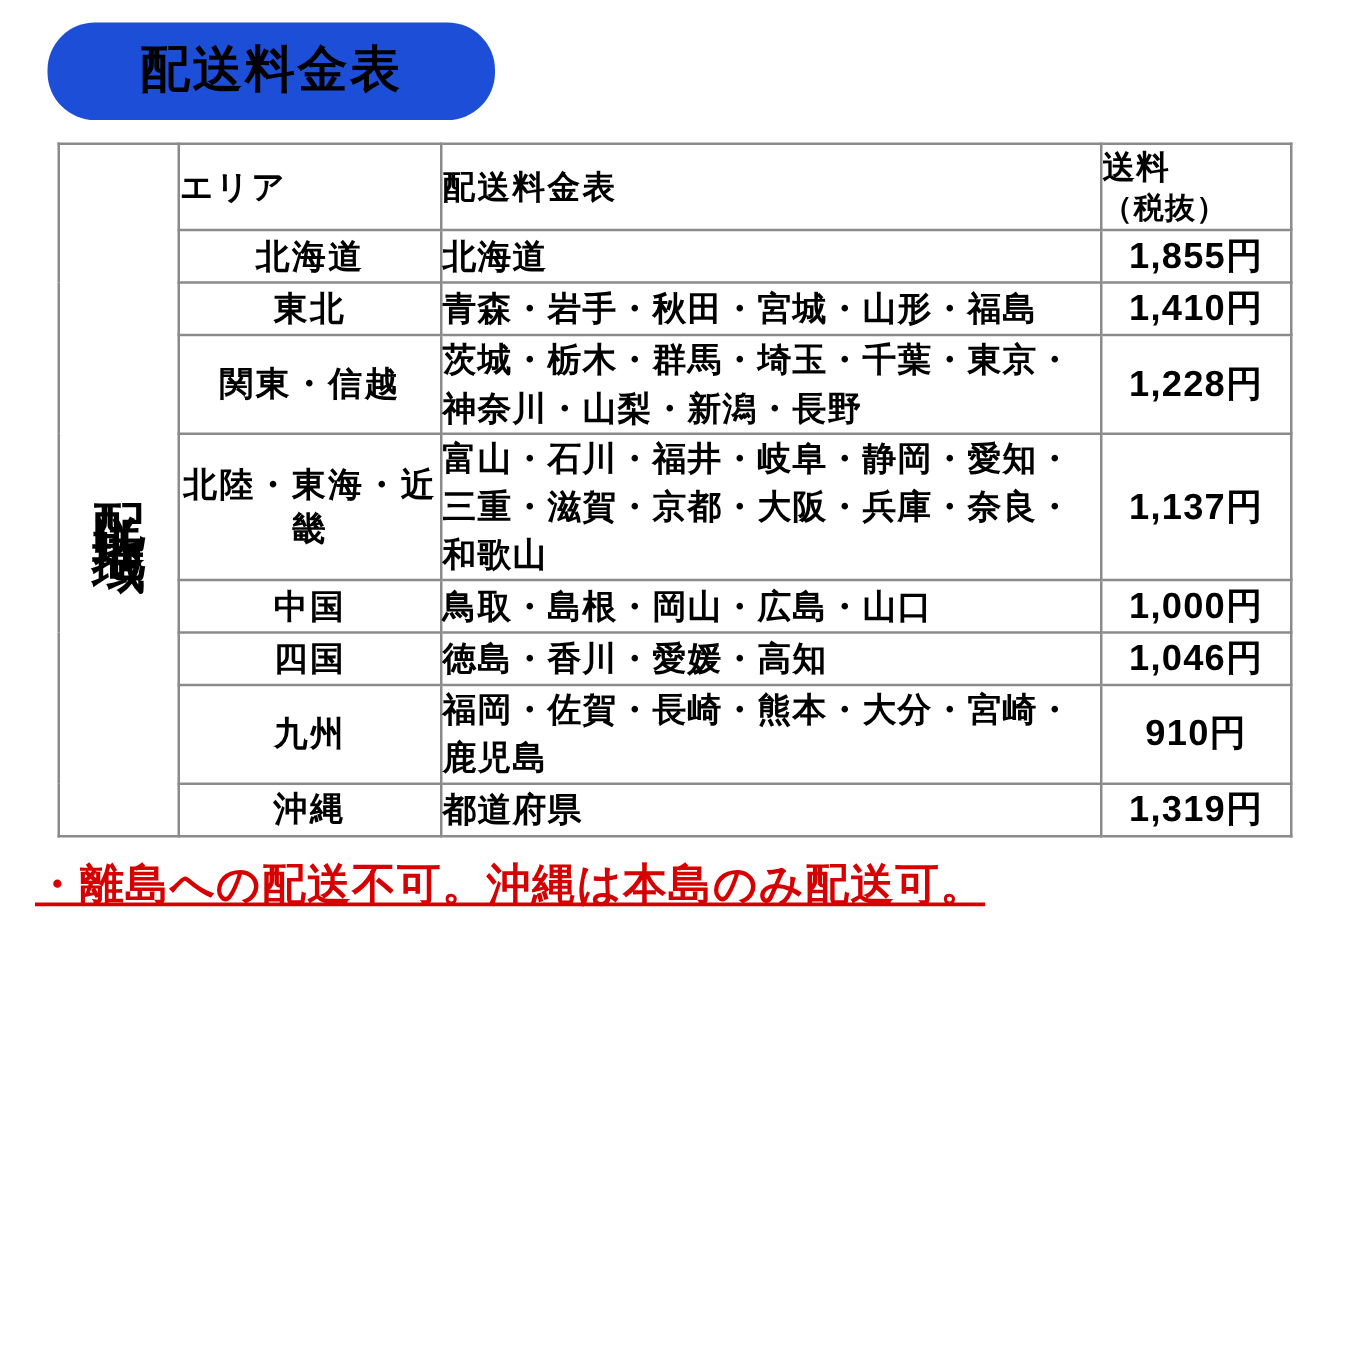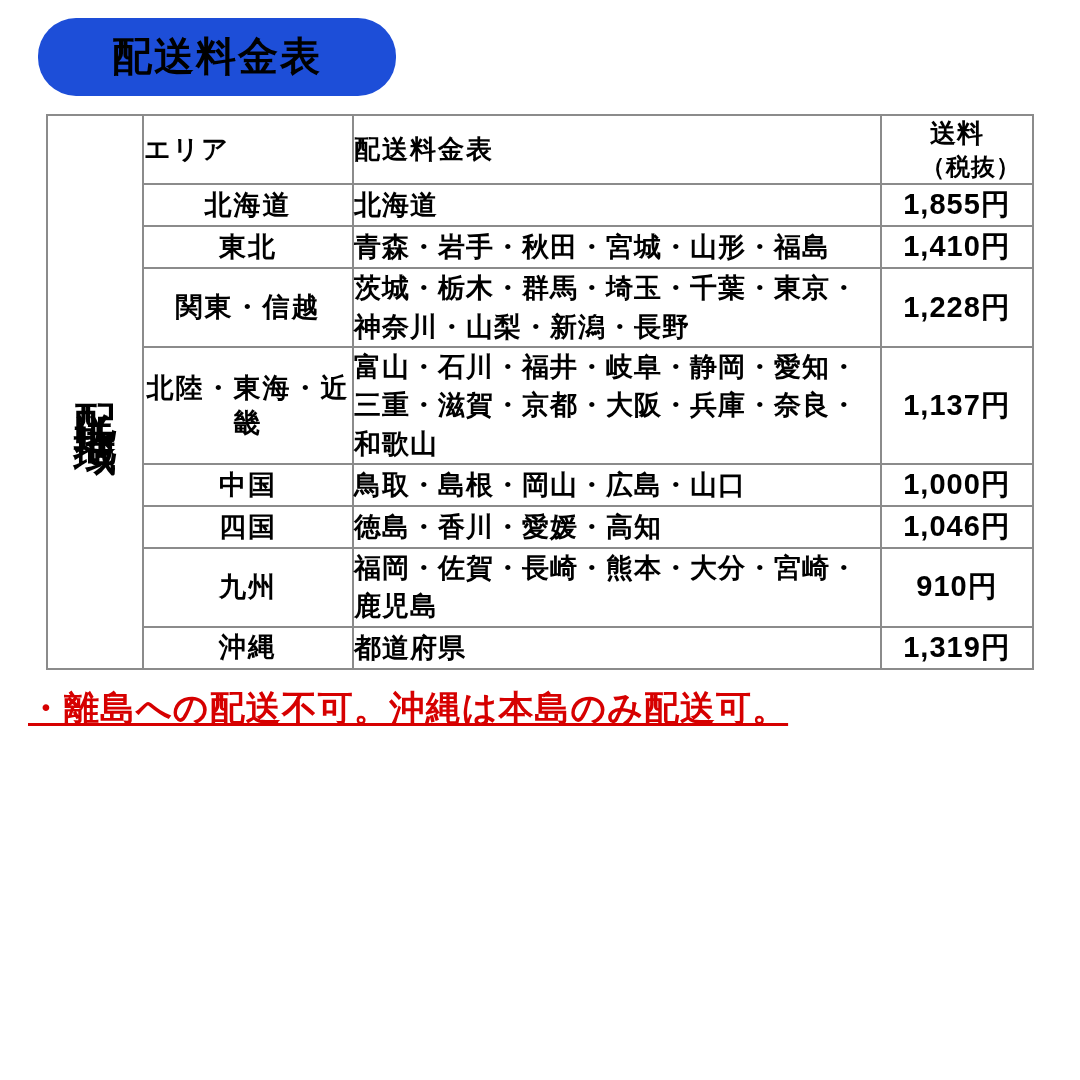--- a/index.html
+++ b/index.html
@@ -64,28 +64,27 @@
   .col-fee  { width: 152px; }
 
   .hdr {
     text-align: left;
     font-size: 26px;
     line-height: 1.35;
     padding: 12px 2px;
     letter-spacing: 2px;
   }
   .hdr-fee {
-    text-align: center;
     font-size: 26px;
     line-height: 1.35;
     padding: 10px 2px;
     letter-spacing: 1px;
     border-radius: 18px;
   }
-  .hdr-fee .l2 { display: block; font-size: 24px; letter-spacing: 1px; padding-left: 28px; }
+  .hdr-fee .l2 { display: block; font-size: 24px; letter-spacing: 1px; }
 
   .vert-cell {
     text-align: center;
     vertical-align: middle;
   }
   .vert-text {
     writing-mode: vertical-rl;
     text-orientation: upright;
     font-size: 42px;
     letter-spacing: 10px;

